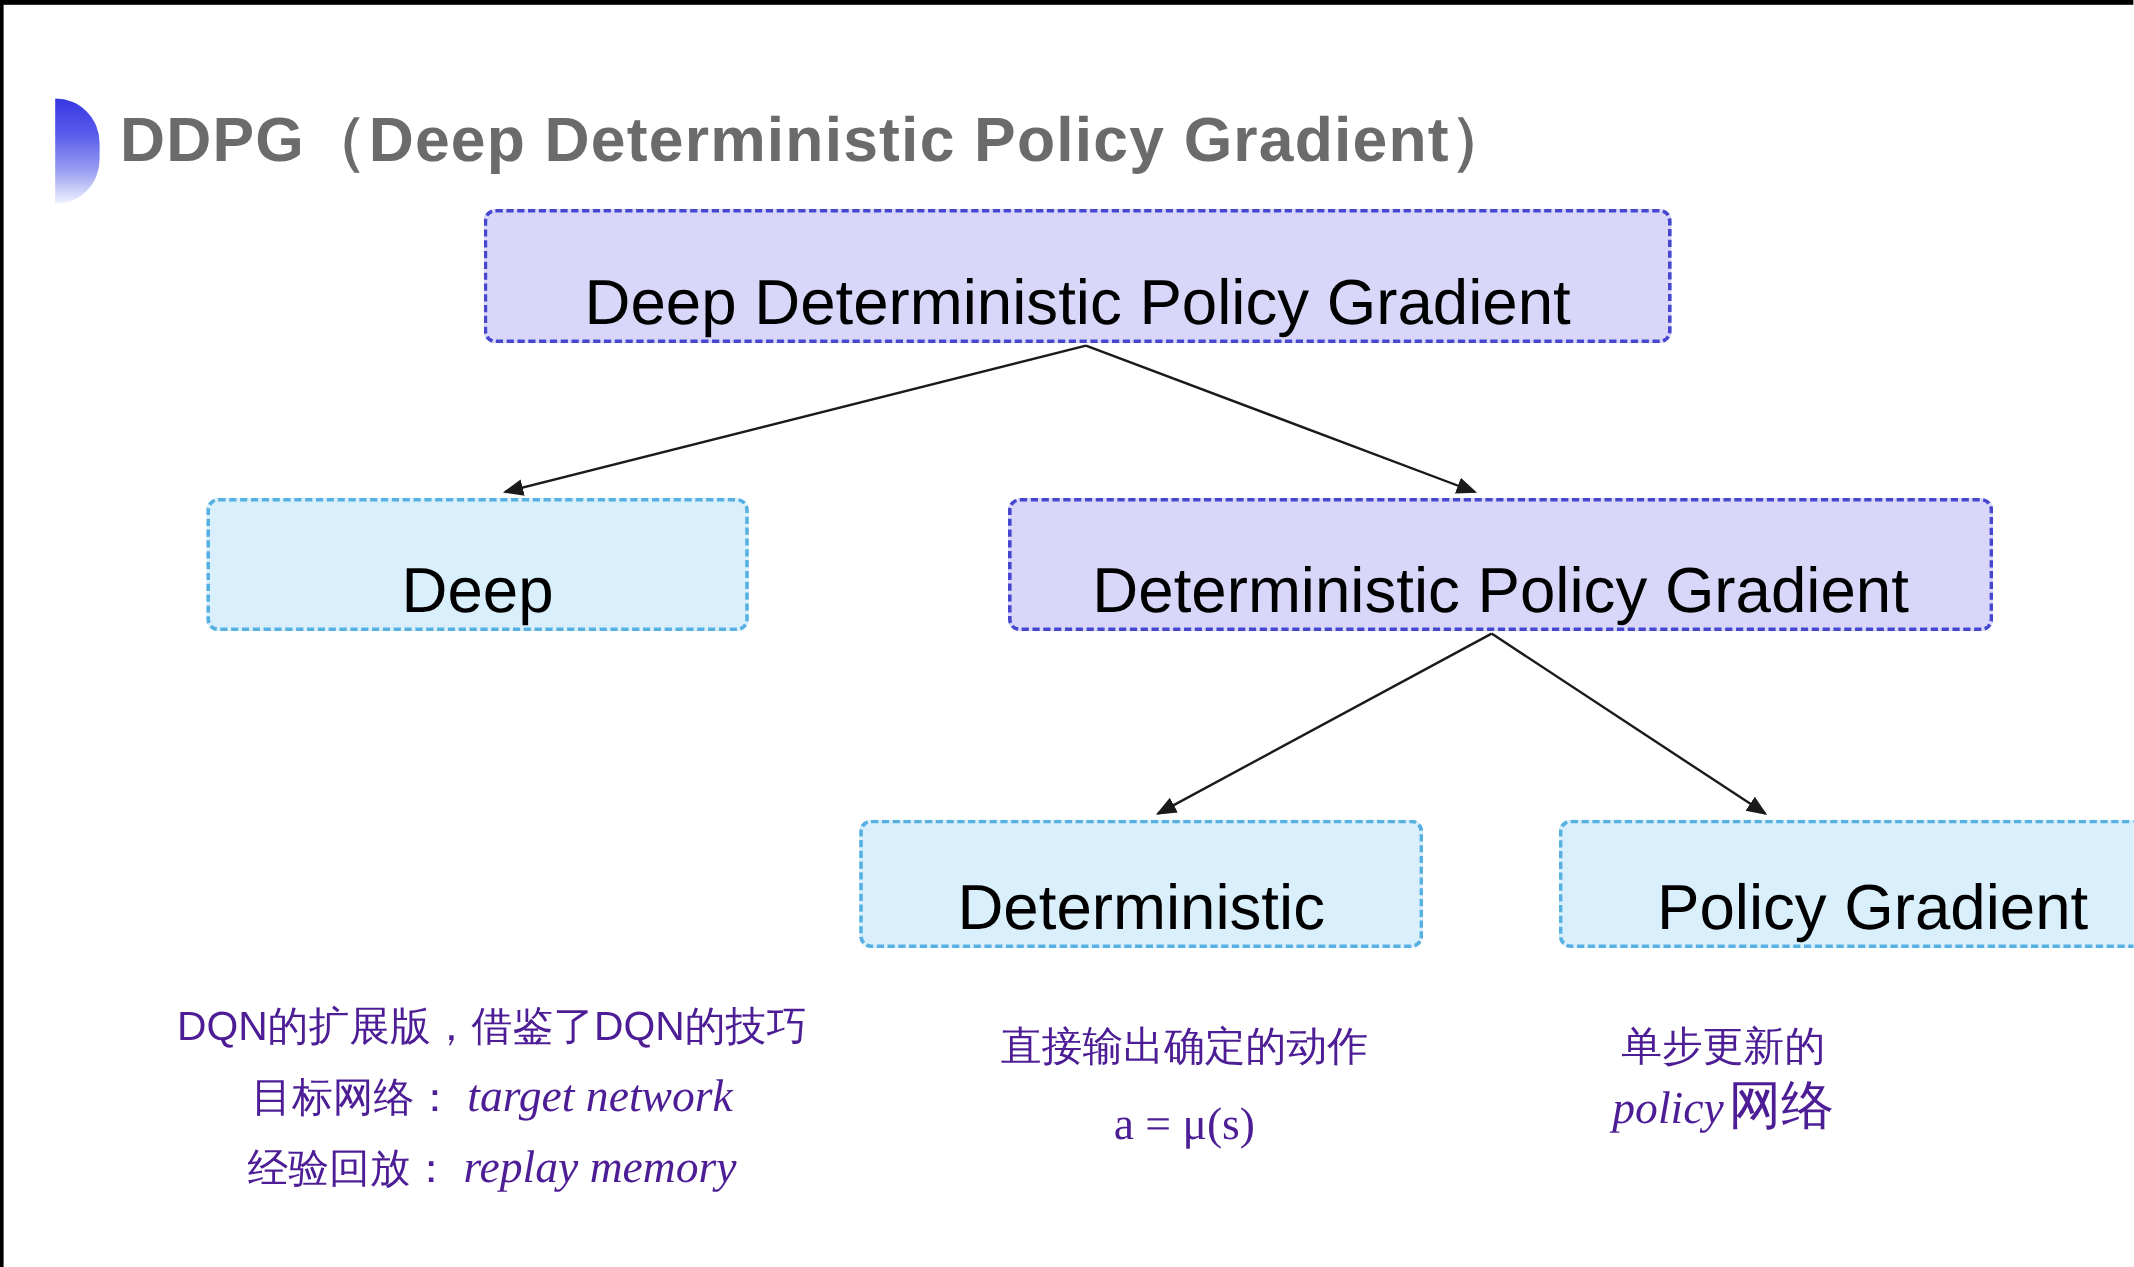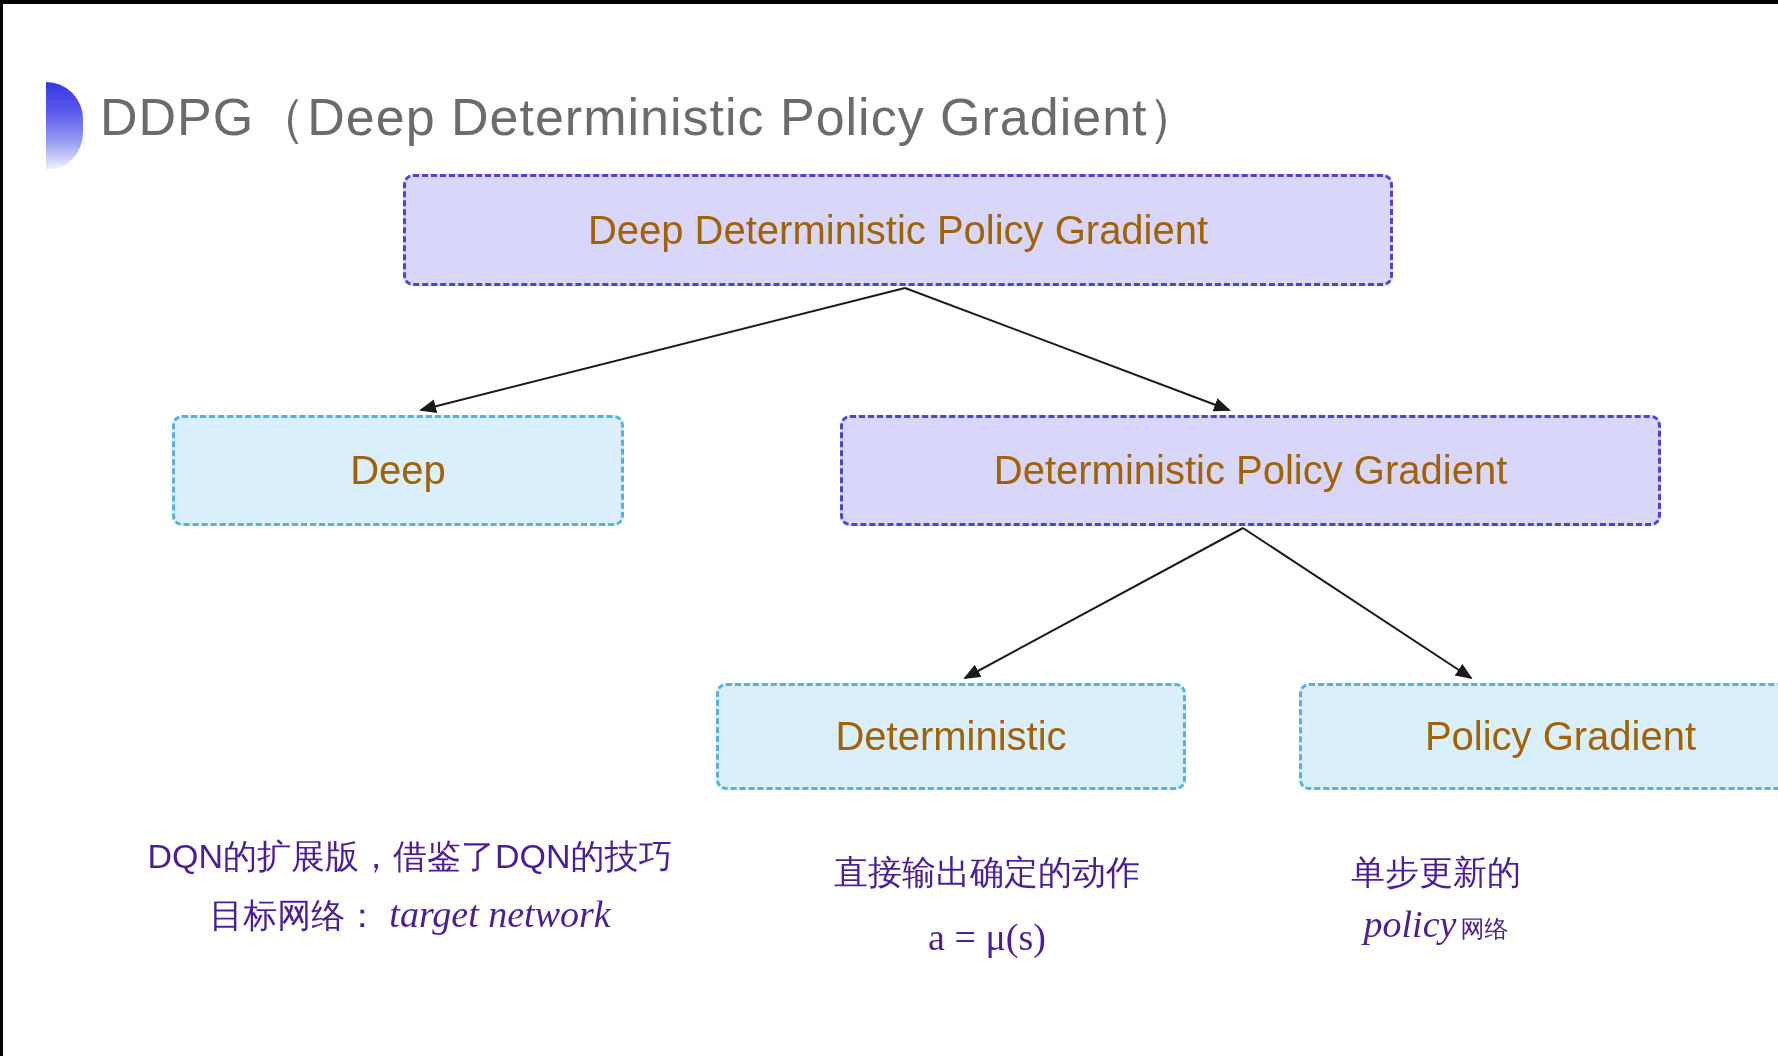--- a/index.html
+++ b/index.html
@@ -34,39 +34,39 @@
     border-radius: 0 44px 44px 0 / 0 44px 44px 0;
     background: linear-gradient(to bottom, #3737E2 0%, #5A5DEA 35%, #9CA2F2 70%, #F2F4FE 100%);
   }
   .title {
     position: absolute;
     left: 100px; top: 82px;
     margin: 0;
     height: 70px;
     line-height: 70px;
     font-size: 52px;
-    font-weight: 400;
+    font-weight: 700;
     letter-spacing: 1px;
     color: #6B6B6B;
     white-space: nowrap;
   }
   .arrows {
     position: absolute;
     left: 0; top: 0;
     width: 1778px; height: 1056px;
   }
   .node {
     position: absolute;
     display: flex;
-    align-items: center;
+    align-items: flex-end;
     justify-content: center;
     border-radius: 10px;
-    font-size: 40px;
+    font-size: 53px;
     font-weight: 500;
-    color: #a16207;
+    color: #000000;
     white-space: nowrap;
   }
   .node.purple {
     background: #D8D7F9;
     border: 3px dashed #4646CE;
   }
   .node.cyan {
     background: #D9EFFB;
     border: 3px dashed #56B1E2;
   }
@@ -96,21 +96,21 @@
     font-style: italic;
     font-size: 38px;
   }
   .annot-deep .en-italic { margin-left: 10px; }
   .formula {
     font-family: "Liberation Serif", "DejaVu Serif", serif;
     font-size: 38px;
     line-height: 46px;
     white-space: nowrap;
   }
-  .annot-pg .zh-after { margin-left: 4px; font-family: Liberation Sans, sans-serif; font-style: normal; font-size: 24px; }
+  .annot-pg .zh-after { margin-left: 4px; font-family: Liberation Mono, monospace; font-style: normal; font-size: 44px; }
 </style>
 </head>
 <body>
 
 <div class="stage">
 
   <div class="topbar"></div>
   <div class="leftbar"></div>
 
   <div class="title-icon"></div>
@@ -146,20 +146,23 @@
 
   <div class="node cyan node-pg">
     <span>Policy Gradient</span>
   </div>
 
   <div class="annot annot-deep">
     <div class="annot-line">DQN的扩展版，借鉴了DQN的技巧</div>
     <div class="annot-line">
       <span>目标网络：</span><span class="en-italic">target network</span>
     </div>
+    <div class="annot-line">
+      <span>经验回放：</span><span class="en-italic">replay memory</span>
+    </div>
   </div>
 
   <div class="annot annot-det">
     <div class="annot-line">直接输出确定的动作</div>
     <div class="formula">a = μ(s)</div>
   </div>
 
   <div class="annot annot-pg">
     <div class="annot-line">单步更新的</div>
     <div class="annot-line">

